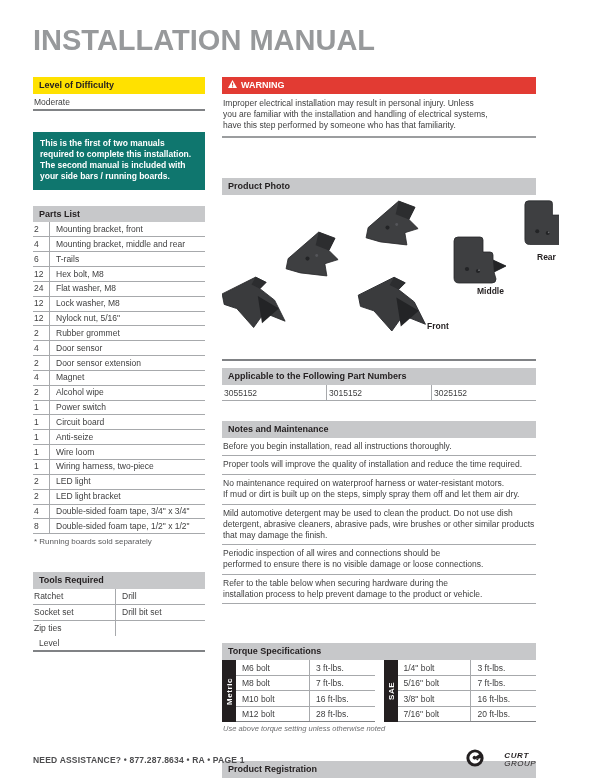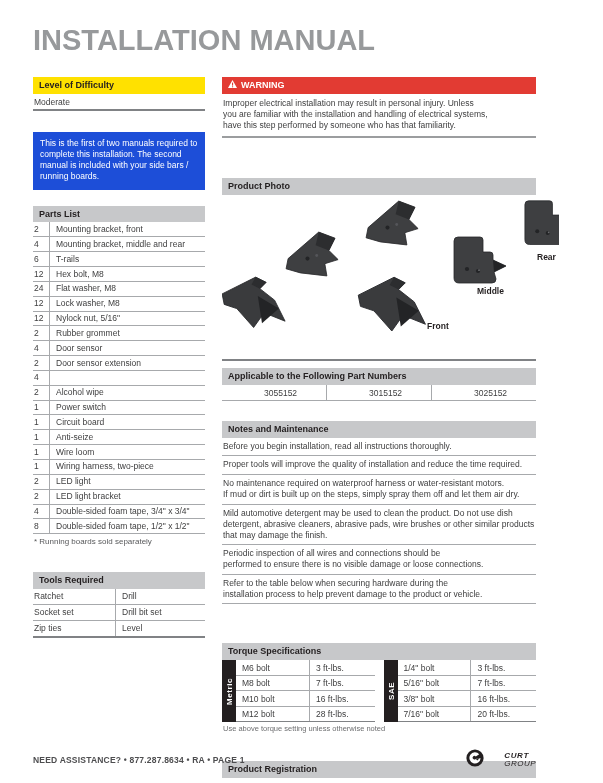--- a/index.html
+++ b/index.html
@@ -29,51 +29,51 @@
   .bar.yellow { background:#ffe100; }
   .bar.red { background:#e23b33; color:#ffffff; }
 
   .body-txt { font-size:8.5px; line-height:1.3; color:#404041; }
 
   
   .difficulty-value { font-size:8.5px; padding:3px 1px 2px; border-bottom:2px solid #808285; }
 
   
   .notice-box {
-    margin-top:21px; background:#1d4ed8; color:#fff;
-    font-size:8.5px; font-weight:400; line-height:1.32;
+    margin-top:21px; background:#0f766e; color:#fff;
+    font-size:8.5px; font-weight:700; line-height:1.32;
     padding:6px 7px 7px;
   }
 
   
   .parts { margin-top:16px; }
   .p-row { display:flex; border-bottom:1px solid #a7a9ac; font-size:8.5px; line-height:1.1; }
   .p-qty { width:17px; flex:none; padding:2.5px 2px 2px 1px; border-right:1px solid #a7a9ac; }
   .p-desc { flex:1; padding:2.5px 2px 2px 6px; }
   .footnote { font-size:8px; color:#58595b; padding:3px 0 0 1px; }
 
   
   .tools { margin-top:26px; }
   .t-row { display:flex; border-bottom:1px solid #a7a9ac; font-size:8.5px; line-height:1.1; }
-  .t-row:last-child { border-bottom:2px solid #808285; }
+  .t-row:last-child { border-bottom:2px solid #808285;flex-direction:column; }
   .t-c1 { width:83px; flex:none; padding:3px 2px 2.5px 1px; border-right:1px solid #a7a9ac; }
   .t-c2 { flex:1; padding:3px 2px 2.5px 6px; }
 
   
   .warning-text { padding:4px 1px 5px; border-bottom:2px solid #9b9d9f; }
 
   
   .photo-section { margin-top:40px; }
   .photo-area { position:relative; height:166px; border-bottom:2px solid #808285; }
   .photo-label { position:absolute; font-size:8.5px; font-weight:700; color:#231f20; }
 
   
   .pn-section { margin-top:7px; }
   .pn-row { display:flex; border-bottom:1px solid #a7a9ac; font-size:8.5px; }
-  .pn-cell { flex:1; padding:3px 2px 2.5px 2px; border-right:1px solid #a7a9ac;margin-left:40px; }
+  .pn-cell { flex:1; padding:3px 2px 2.5px 2px; border-right:1px solid #a7a9ac; }
   .pn-cell:last-child { border-right:none; }
 
   
   .notes { margin-top:20px; }
   .note { border-bottom:1px solid #a7a9ac; padding:3px 0 3.5px 1px; font-size:8.5px; line-height:1.3; }
 
   
   .torque { margin-top:39px; }
   .torque-tables { display:flex; gap:9px; margin-top:0; }
   .torque-half { flex:1; display:flex; }
@@ -81,21 +81,21 @@
     width:14px; flex:none; background:#231f20; color:#fff;
     writing-mode:vertical-rl; transform:rotate(180deg);
     font-size:8px; font-weight:700; letter-spacing:0.6px;
     display:flex; align-items:center; justify-content:center;
   }
   .torque-rows { flex:1; border-bottom:1px solid #808285; }
   .tq-row { display:flex; border-bottom:1px solid #a7a9ac; font-size:8.5px; }
   .tq-row:last-child { border-bottom:none; }
   .tq-bolt { flex:1.15; padding:2.5px 2px 2px 6px; border-right:1px solid #a7a9ac; }
   .tq-val { flex:1; padding:2.5px 2px 2px 6px; }
-  .torque-note { font-size:7.5px; color:#6d6e70; padding:2px 0 0 1px; }
+  .torque-note { font-size:7.5px; color:#6d6e70; padding:2px 0 0 1px;font-style:italic; }
 
   
   .registration { margin-top:28px; }
   .reg-body { padding:4px 1px 8px; border-bottom:1px solid #9b9d9f; }
   .reg-p { font-size:8.5px; line-height:1.3; }
 
   
   .footer {
     position:absolute; left:33px; right:23px; bottom:12px;
     display:flex; justify-content:space-between; align-items:center;
@@ -161,20 +161,21 @@
           <div class="p-row">
               <div class="p-qty">4</div>
               <div class="p-desc">Door sensor</div>
             </div>
           <div class="p-row">
               <div class="p-qty">2</div>
               <div class="p-desc">Door sensor extension</div>
             </div>
           <div class="p-row">
               <div class="p-qty">4</div>
+              <div class="p-desc">Magnet</div>
             </div>
           <div class="p-row">
               <div class="p-qty">2</div>
               <div class="p-desc">Alcohol wipe</div>
             </div>
           <div class="p-row">
               <div class="p-qty">1</div>
               <div class="p-desc">Power switch</div>
             </div>
           <div class="p-row">

